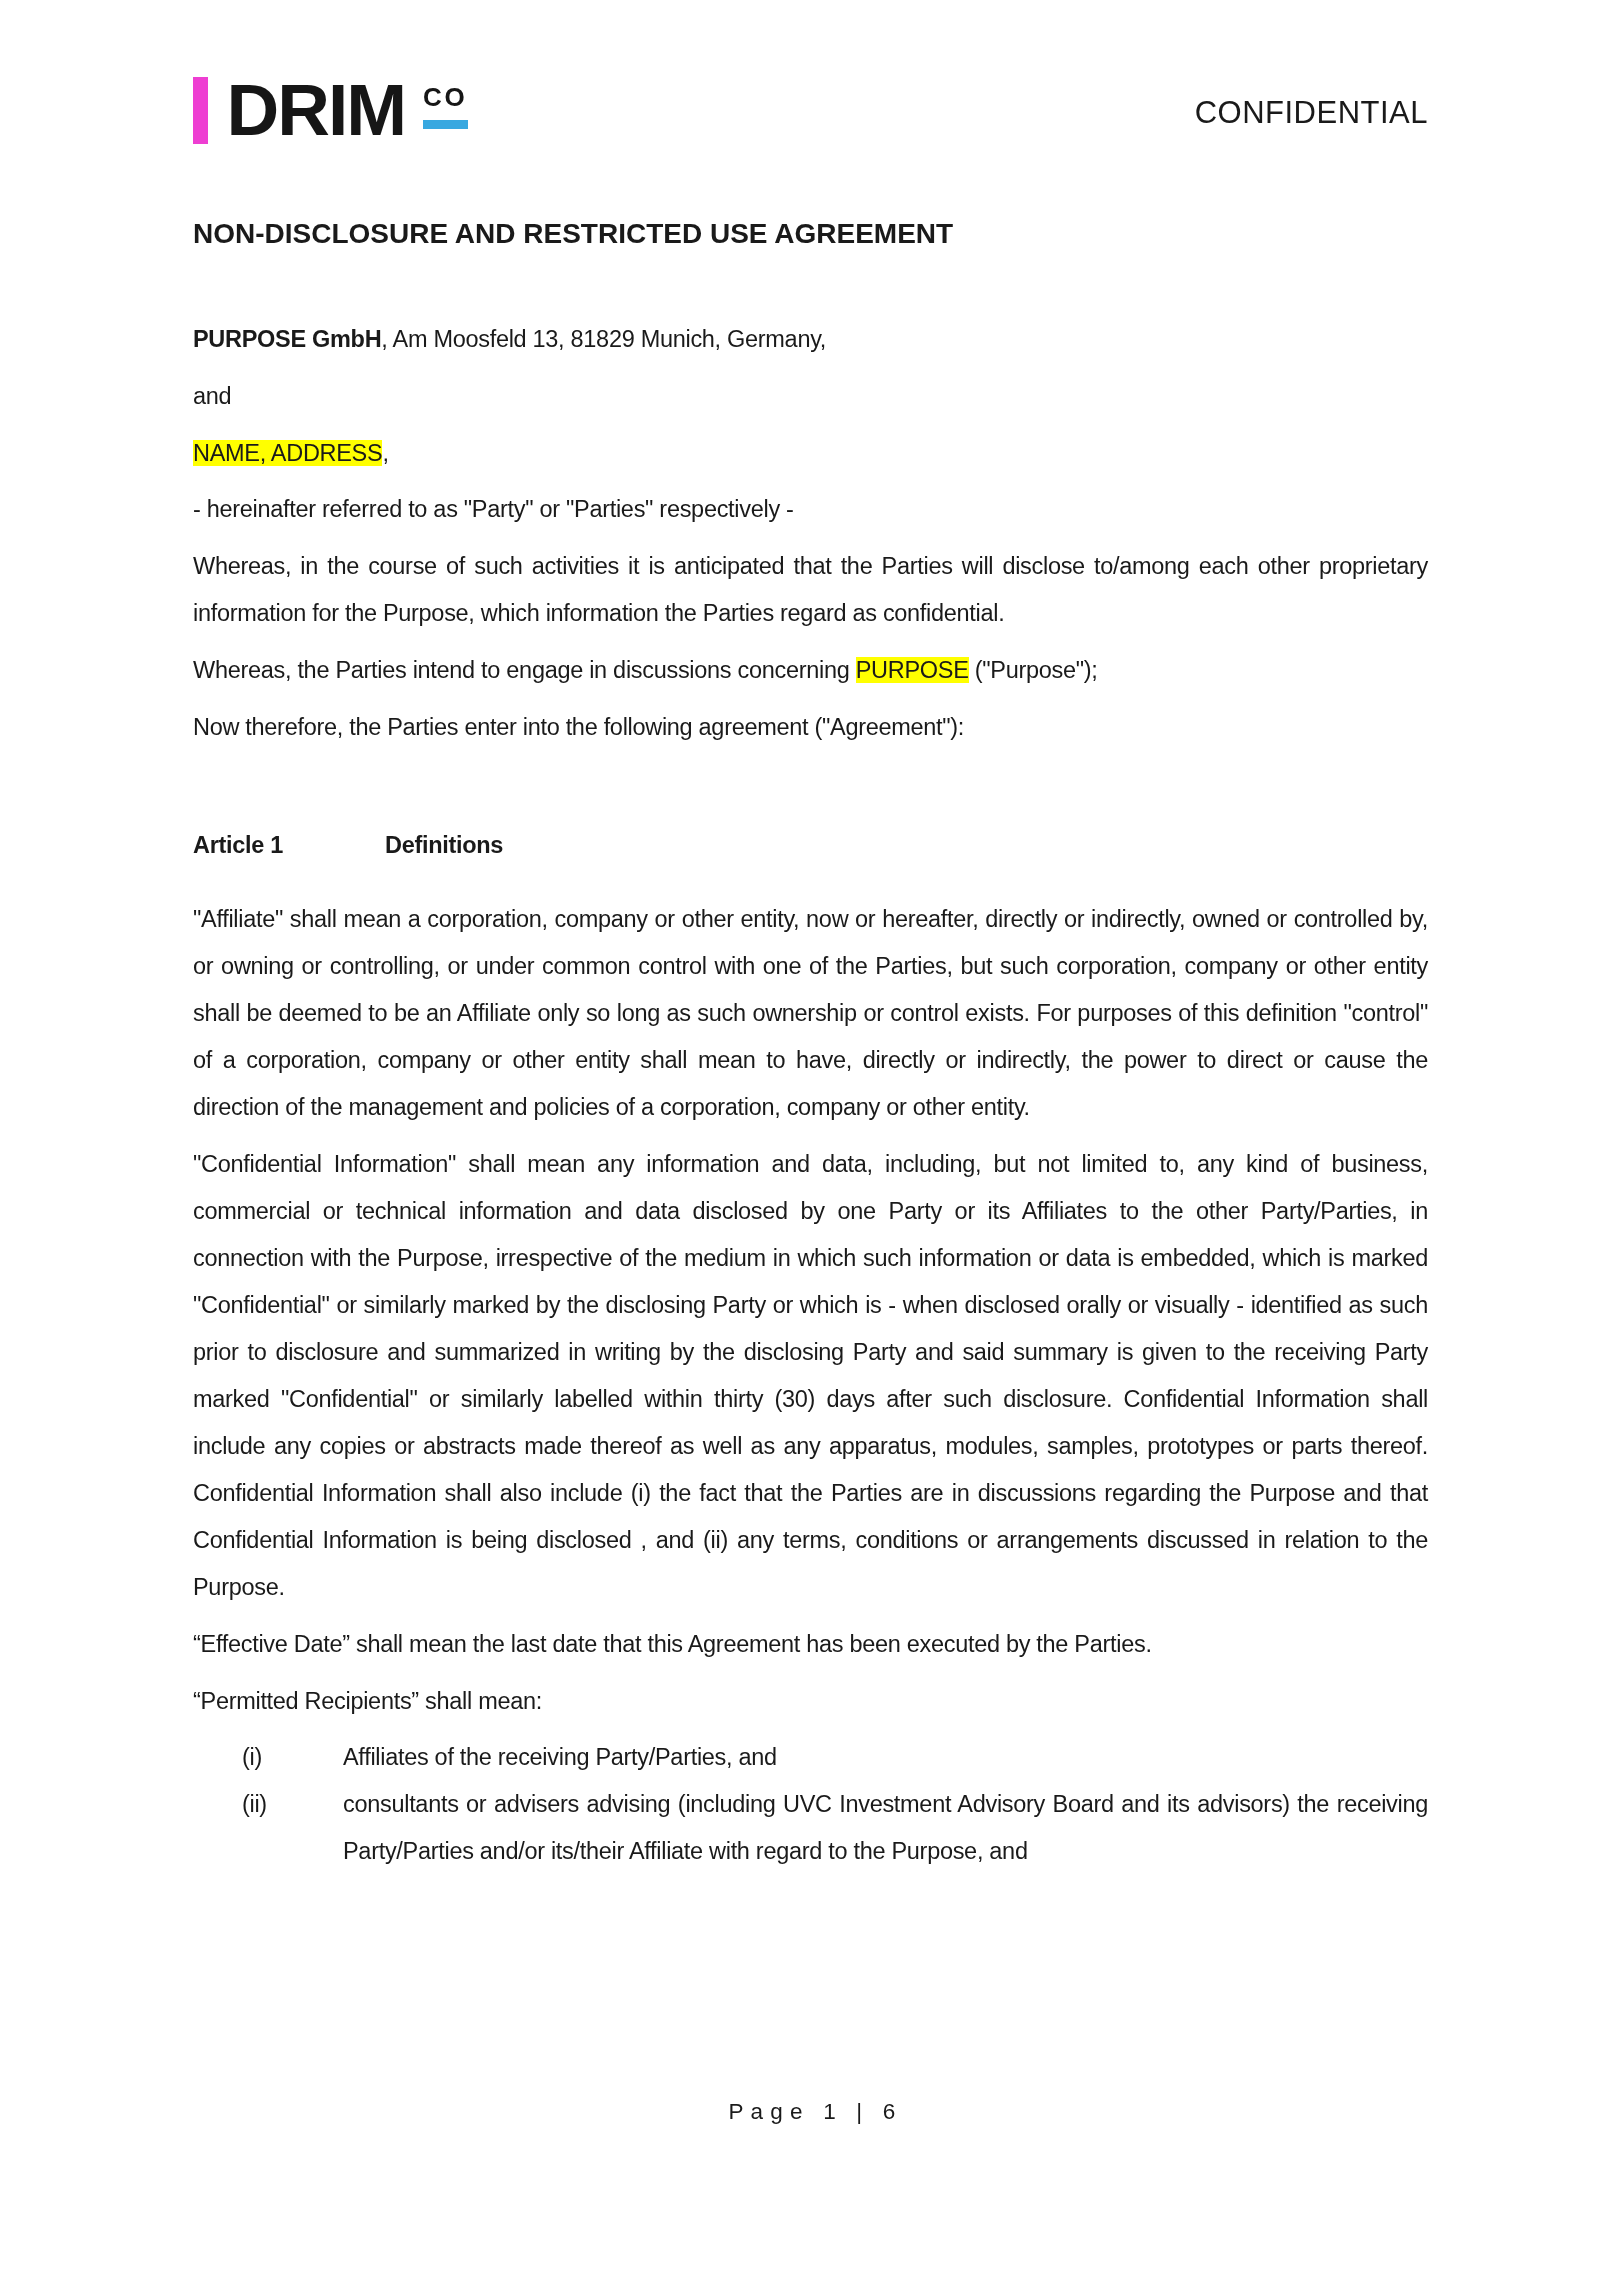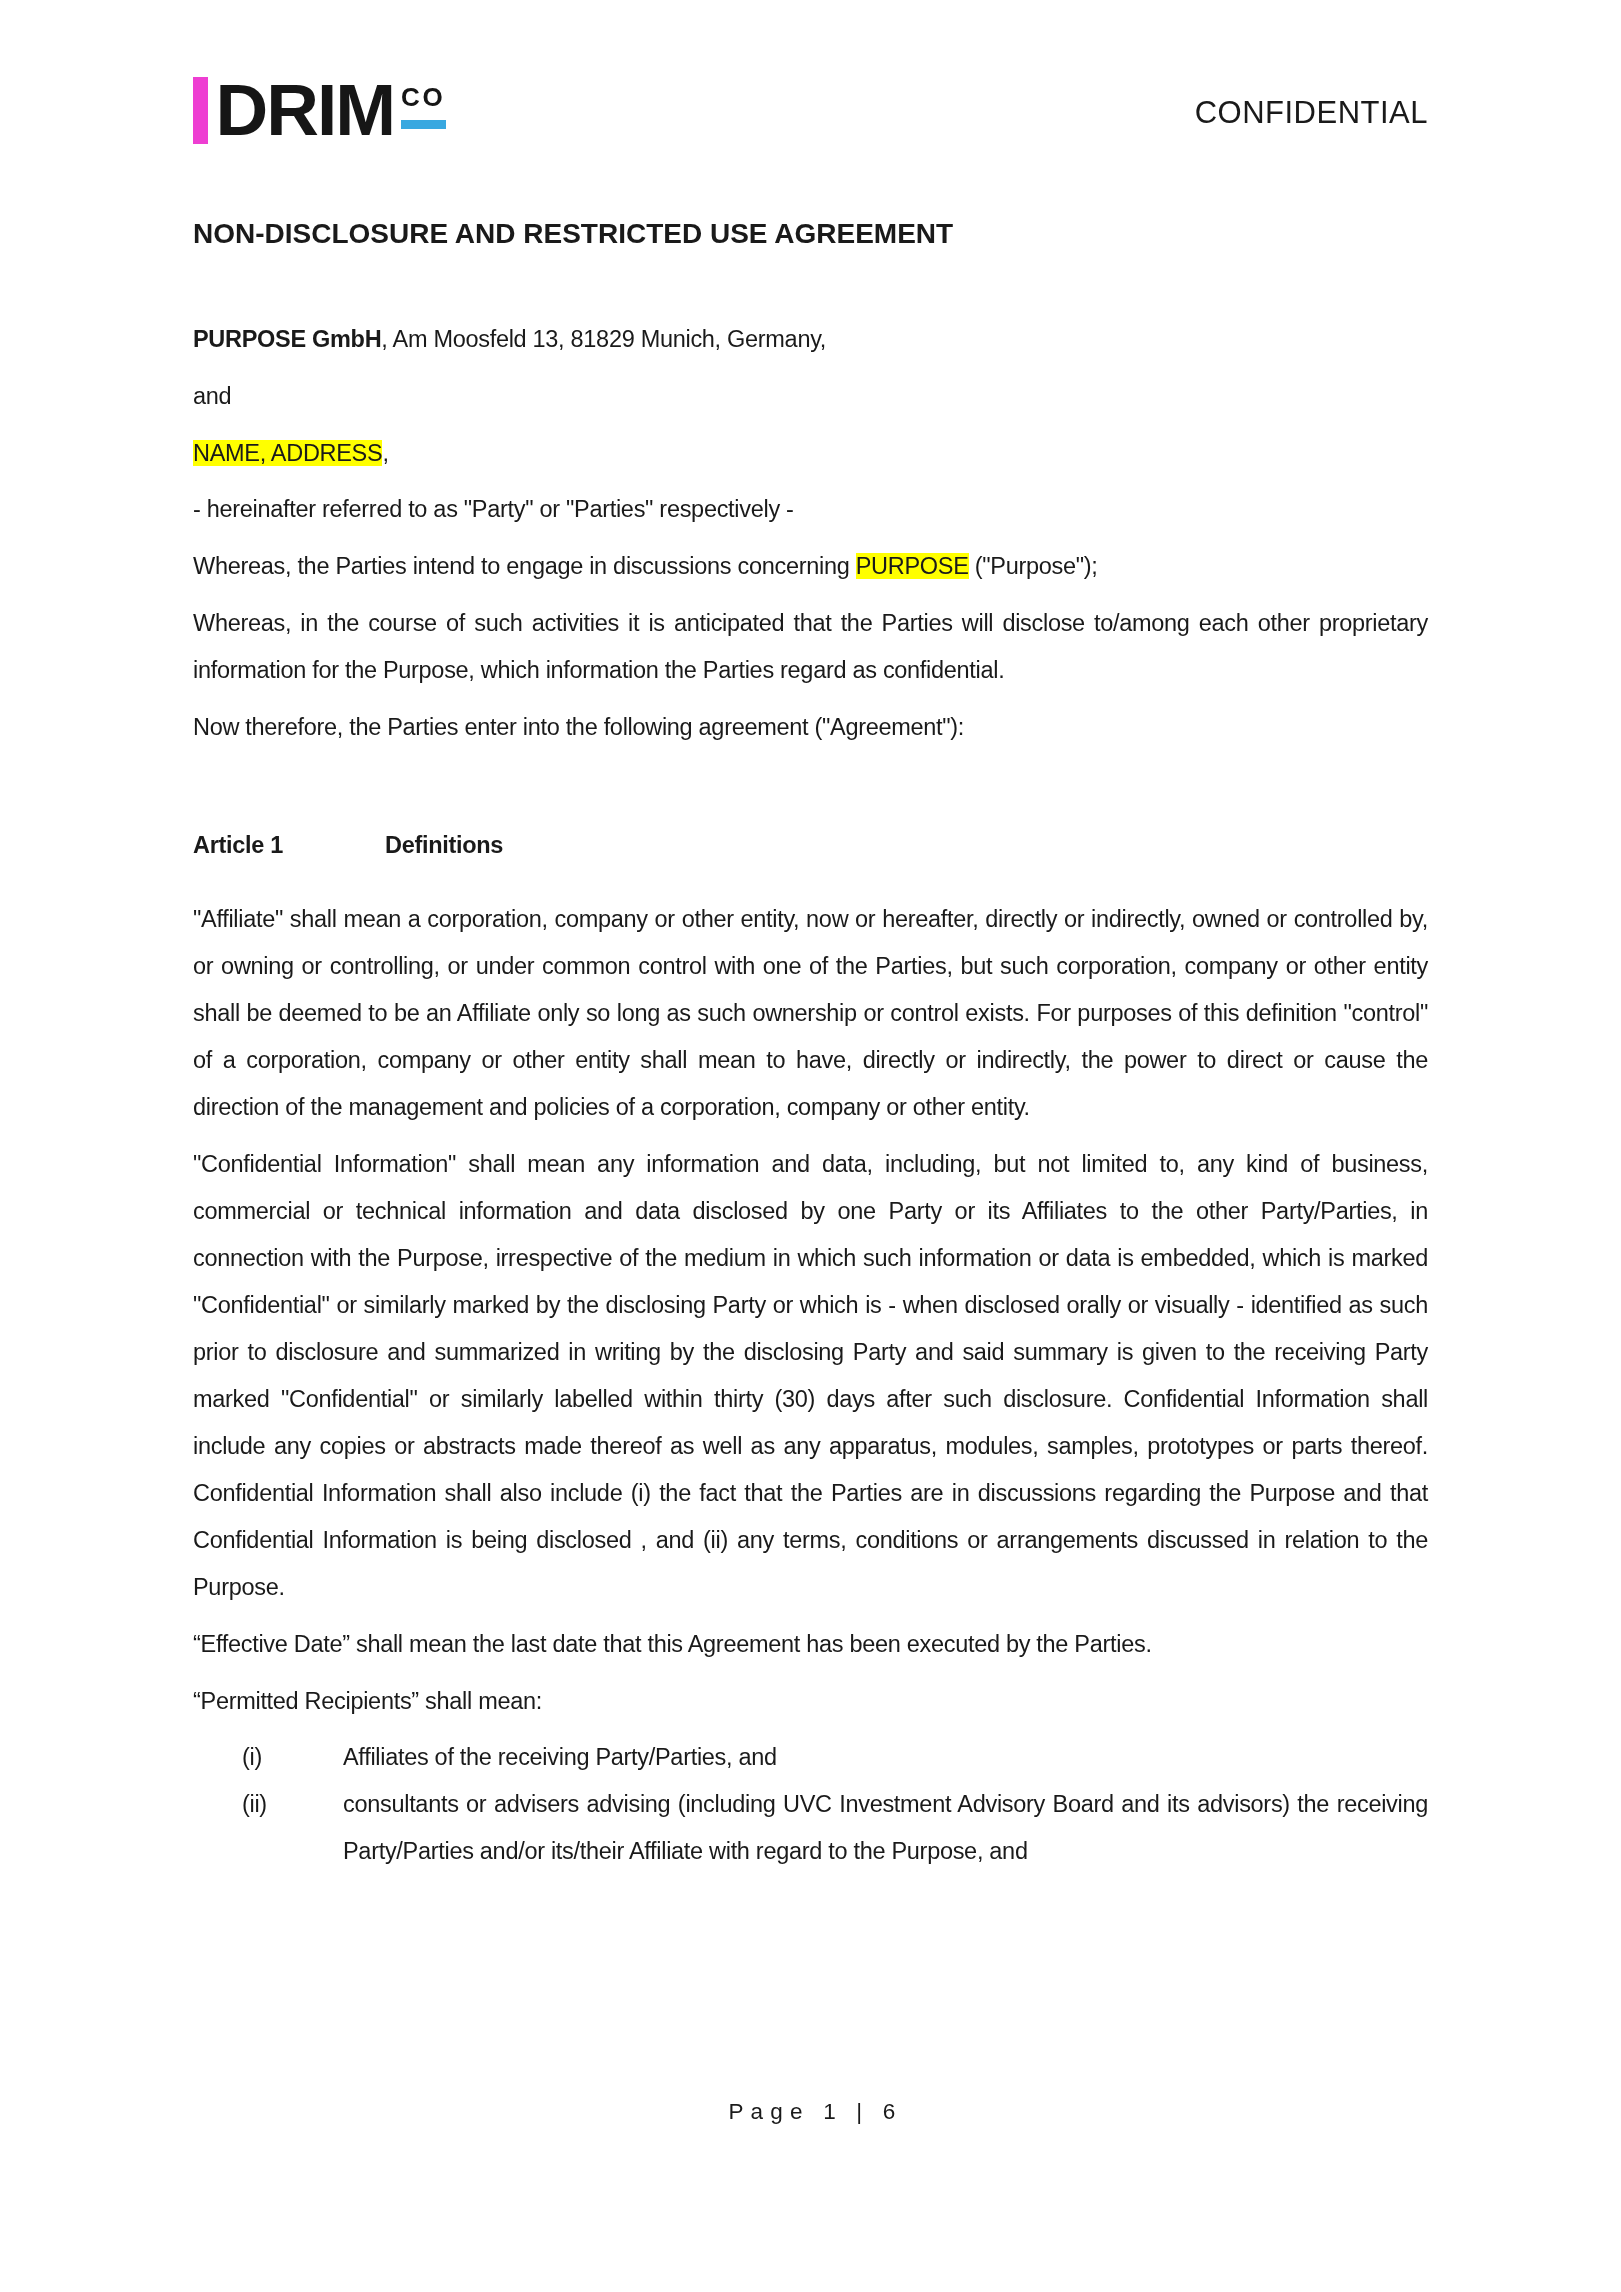--- a/index.html
+++ b/index.html
@@ -8,21 +8,21 @@
     width:1621px; height:2293px;
     background:#ffffff;
     box-sizing:border-box;
     padding:76px 193px 0 193px;
     font-family:"Liberation Sans", sans-serif;
     color:#1a1a1a;
     overflow:hidden;
   }
   
   .header { display:flex; justify-content:space-between; align-items:flex-start; height:71px; margin-bottom:63px; }
-  .logo { display:flex; align-items:flex-start; height:69px; }
+  .logo { display:flex; align-items:flex-start; height:69px;gap:11px; }
   .logo-bar { width:14.7px; height:67px; margin:1px 7.8px 0 0; }
   .logo-main { font-size:73px; font-weight:bold; line-height:67px; letter-spacing:-2px; color:#161616; }
   .logo-co { display:flex; flex-direction:column; margin-left:6.9px; margin-top:2.9px; }
   .logo-co-text { font-size:26px; font-weight:bold; line-height:37px; letter-spacing:2.9px; color:#161616; }
   .logo-underline { height:8.8px; margin-top:3.9px; }
   .confidential { font-size:31px; line-height:74px; letter-spacing:0.5px; color:#1a1a1a; }
   
   .title { font-size:28px; font-weight:bold; line-height:47px; margin:0 0 59px 0; }
   p.doc { font-size:23.5px; line-height:47px; letter-spacing:-0.3px; margin:0 0 9.8px 0; }
   .justify { text-align:justify; }
@@ -55,22 +55,22 @@
     <div class="confidential">CONFIDENTIAL</div>
   </div>
 
   <p class="title">NON-DISCLOSURE AND RESTRICTED USE AGREEMENT</p>
 
   <div id="intro-section">
       <p class="doc"><b>PURPOSE GmbH</b><span>, Am Moosfeld 13, 81829 Munich, Germany,</span></p>
       <p class="doc"><span>and</span></p>
       <p class="doc"><span class="hl" style="background: rgb(255, 255, 0);">NAME, ADDRESS</span><span>,</span></p>
       <p class="doc"><span>- hereinafter referred to as "Party" or "Parties" respectively -</span></p>
+      <p class="doc justify"><span>Whereas, in the course of such activities it is anticipated that the Parties will disclose to/among each other proprietary information for the Purpose, which information the Parties regard as confidential.</span></p>
       <p class="doc"><span>Whereas, the Parties intend to engage in discussions concerning </span><span class="hl" style="background: rgb(255, 255, 0);">PURPOSE</span><span> ("Purpose");</span></p>
-      <p class="doc justify"><span>Whereas, in the course of such activities it is anticipated that the Parties will disclose to/among each other proprietary information for the Purpose, which information the Parties regard as confidential.</span></p>
       <p class="doc"><span>Now therefore, the Parties enter into the following agreement ("Agreement"):</span></p>
     </div>
 
   <p class="article-heading">
     <span class="article-label">Article 1</span><span>Definitions</span>
   </p>
 
   <div id="definitions-section">
       <p class="doc justify"><span>"Affiliate" shall mean a corporation, company or other entity, now or hereafter, directly or indirectly, owned or controlled by, or owning or controlling, or under common control with one of the Parties, but such corporation, company or other entity shall be deemed to be an Affiliate only so long as such ownership or control exists. For purposes of this definition "control" of a corporation, company or other entity shall mean to have, directly or indirectly, the power to direct or cause the direction of the management and policies of a corporation, company or other entity.</span></p>
       <p class="doc justify"><span>"Confidential Information" shall mean any information and data, including, but not limited to, any kind of business, commercial or technical information and data disclosed by one Party or its Affiliates to the other Party/Parties, in connection with the Purpose, irrespective of the medium in which such information or data is embedded, which is marked "Confidential" or similarly marked by the disclosing Party or which is - when disclosed orally or visually - identified as such prior to disclosure and summarized in writing by the disclosing Party and said summary is given to the receiving Party marked "Confidential" or similarly labelled within thirty (30) days after such disclosure. Confidential Information shall include any copies or abstracts made thereof as well as any apparatus, modules, samples, prototypes or parts thereof. Confidential Information shall also include (i) the fact that the Parties are in discussions regarding the Purpose and that Confidential Information is being disclosed , and (ii) any terms, conditions or arrangements discussed in relation to the Purpose.</span></p>

